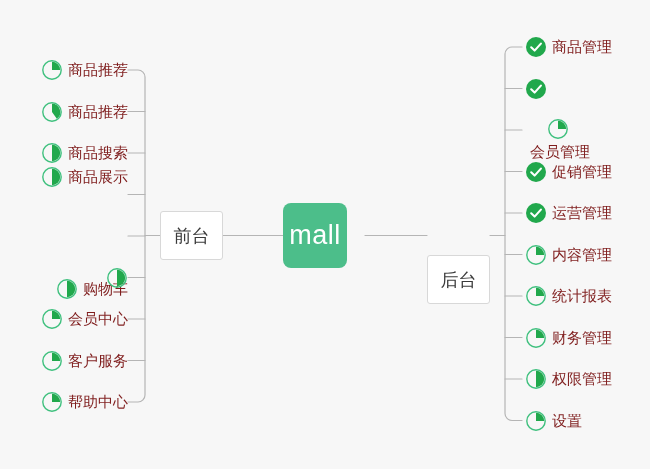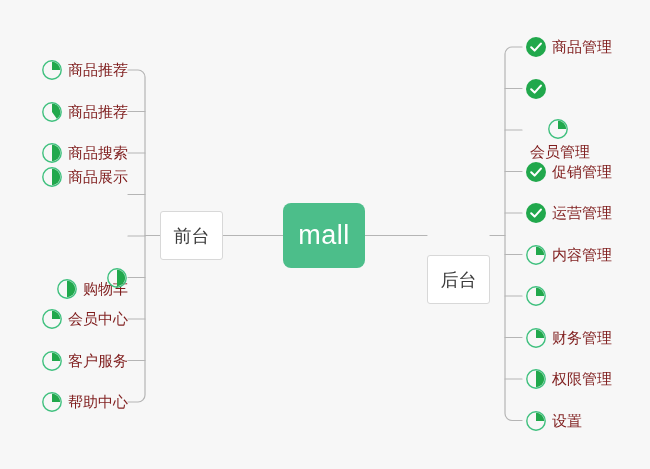--- a/index.html
+++ b/index.html
@@ -28,21 +28,21 @@
     left: 0; top: 0;
     width: 650px; height: 469px;
     pointer-events: none;
   }
 
   
   .center-node {
     position: absolute;
     left: 283px;
     top: 203px;
-    width: 82px;
+    width: 64px;
     height: 65px;
     background: #4cbe8a;
     border-radius: 8px;
     display: flex;
     align-items: center;
     justify-content: center;
     color: #ffffff;
     font-size: 27px;
     letter-spacing: 0.5px;
     box-sizing: border-box;
@@ -288,20 +288,21 @@
         </span>
         <span class="leaf-label">内容管理</span>
       </div>
       <div class="leaf leaf-right" style="top: 284px;">
         <span>
           <svg class="status-icon" viewBox="0 0 22 22">
       <circle cx="11" cy="11" r="9.2" fill="none" stroke="#3fc07e" stroke-width="1.4"></circle>
       <path d="M 11 11 L 11 2.8000000000000007 A 8.2 8.2 0 0 1 19.2 11 Z" fill="#21a84c"></path>
     </svg>
         </span>
+        <span class="leaf-label">统计报表</span>
       </div>
       <div class="leaf leaf-right" style="top: 325.5px;">
         <span>
           <svg class="status-icon" viewBox="0 0 22 22">
       <circle cx="11" cy="11" r="9.2" fill="none" stroke="#3fc07e" stroke-width="1.4"></circle>
       <path d="M 11 11 L 11 2.8000000000000007 A 8.2 8.2 0 0 1 19.2 11 Z" fill="#21a84c"></path>
     </svg>
         </span>
         <span class="leaf-label">财务管理</span>
       </div>

